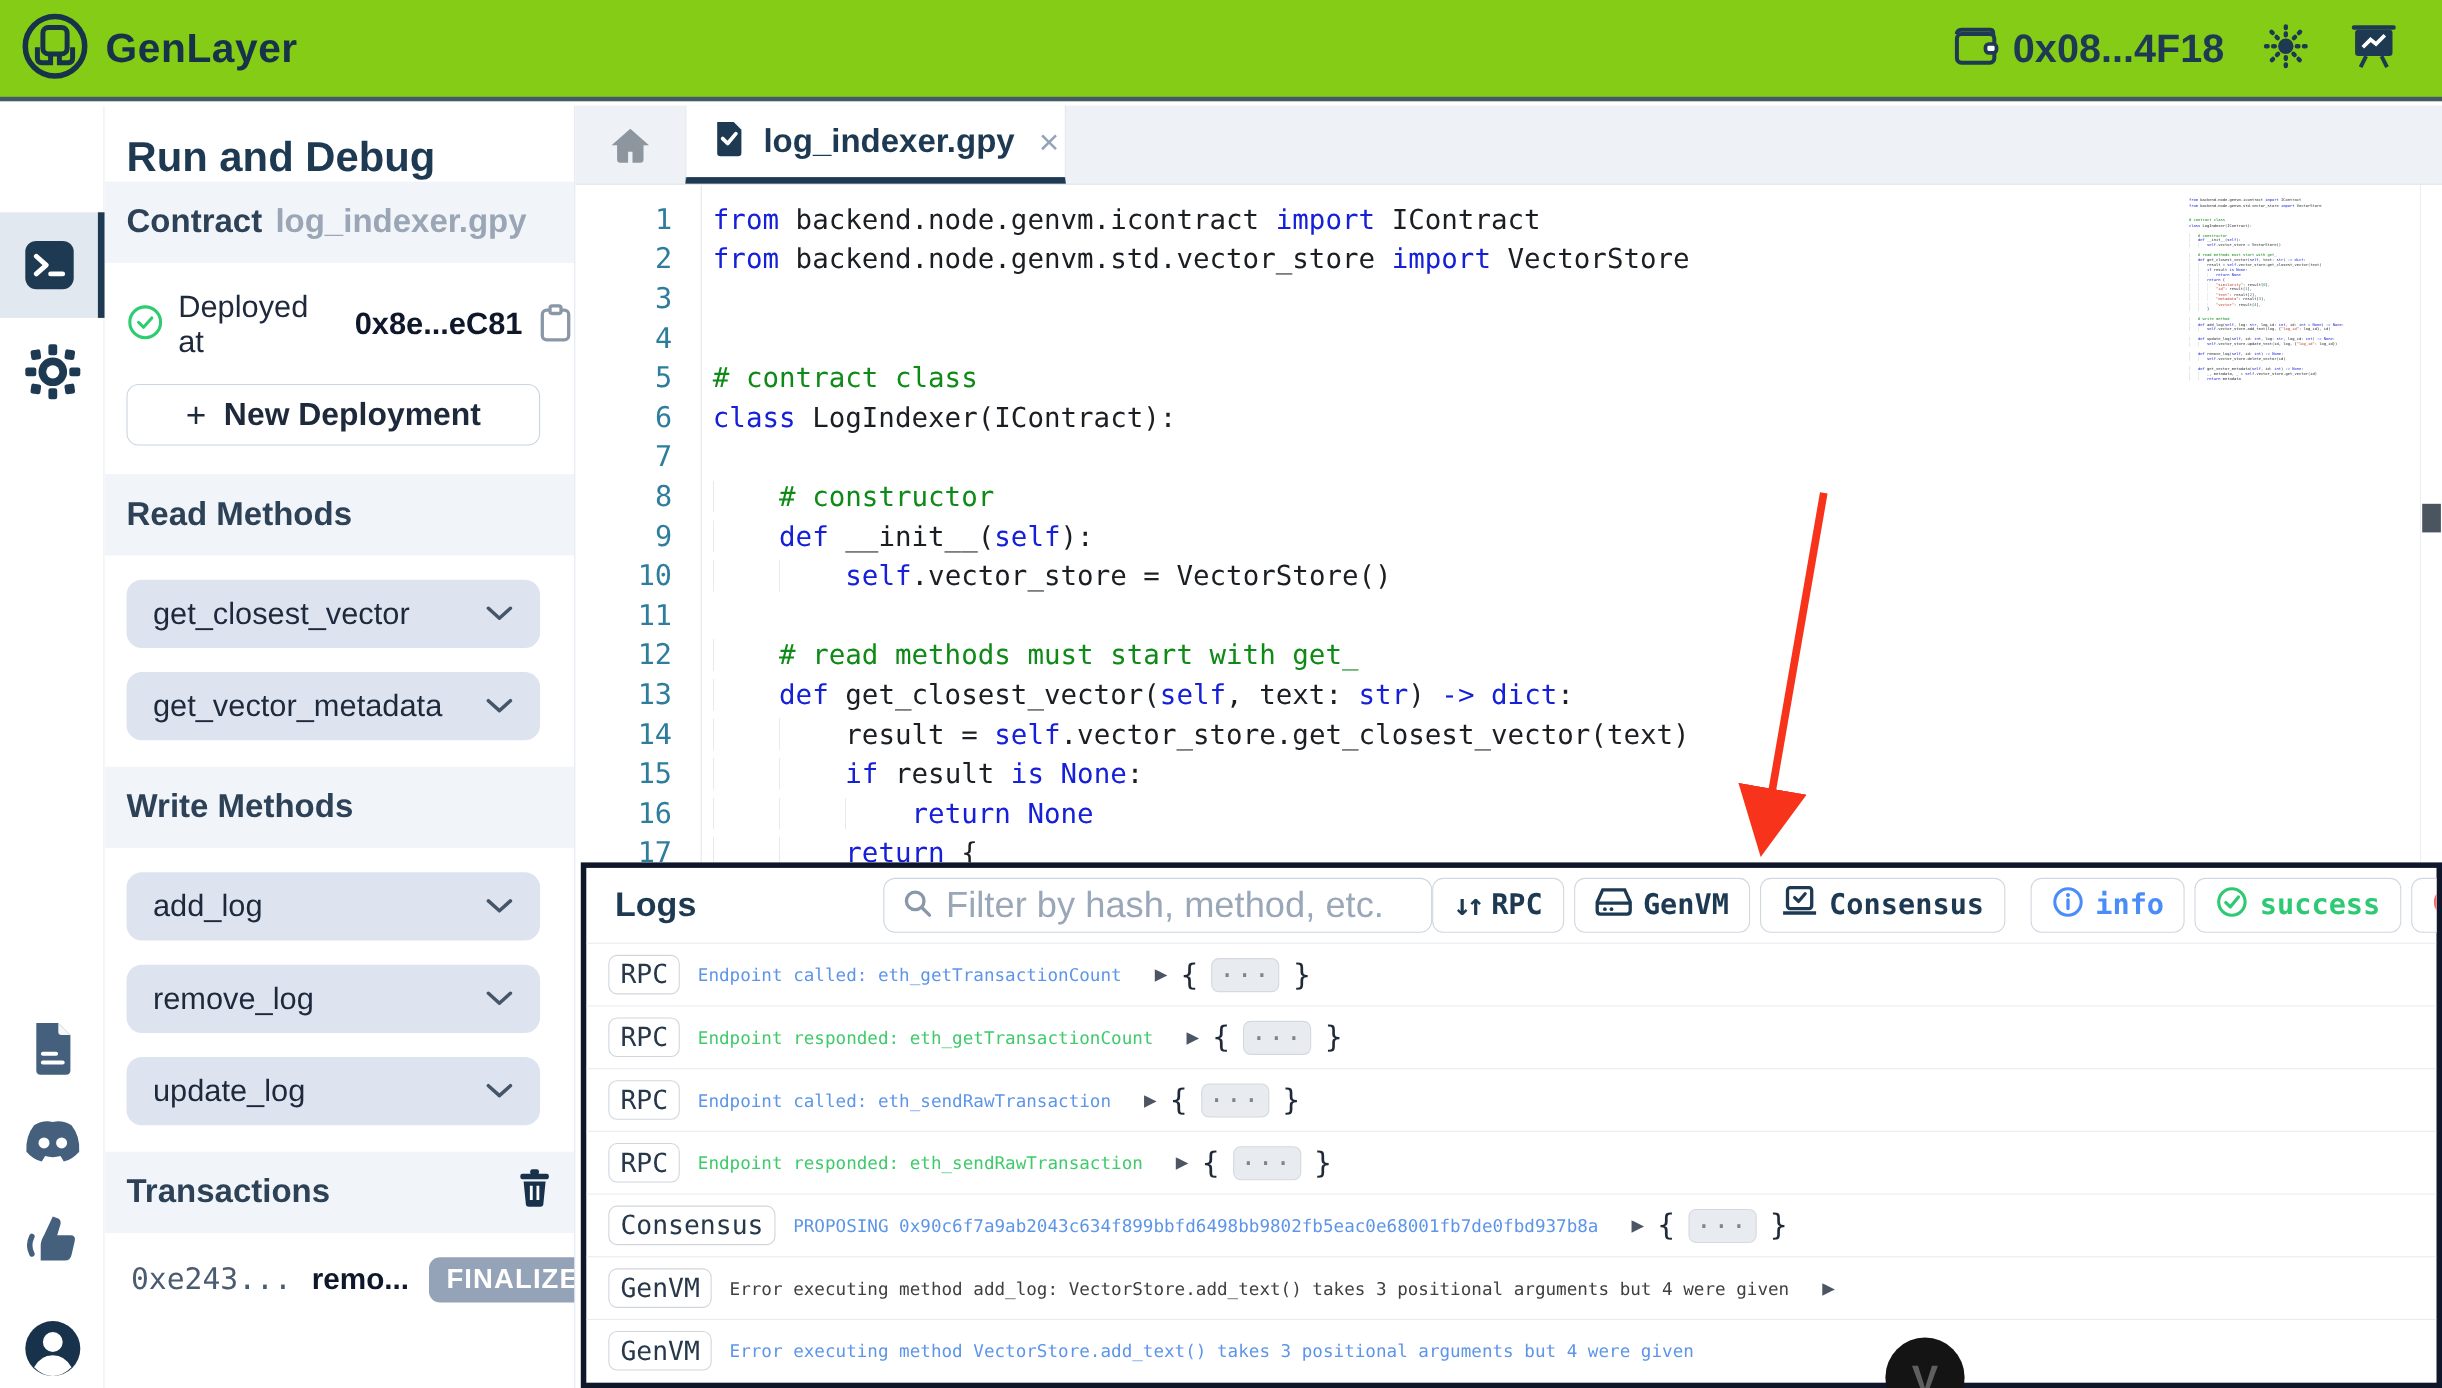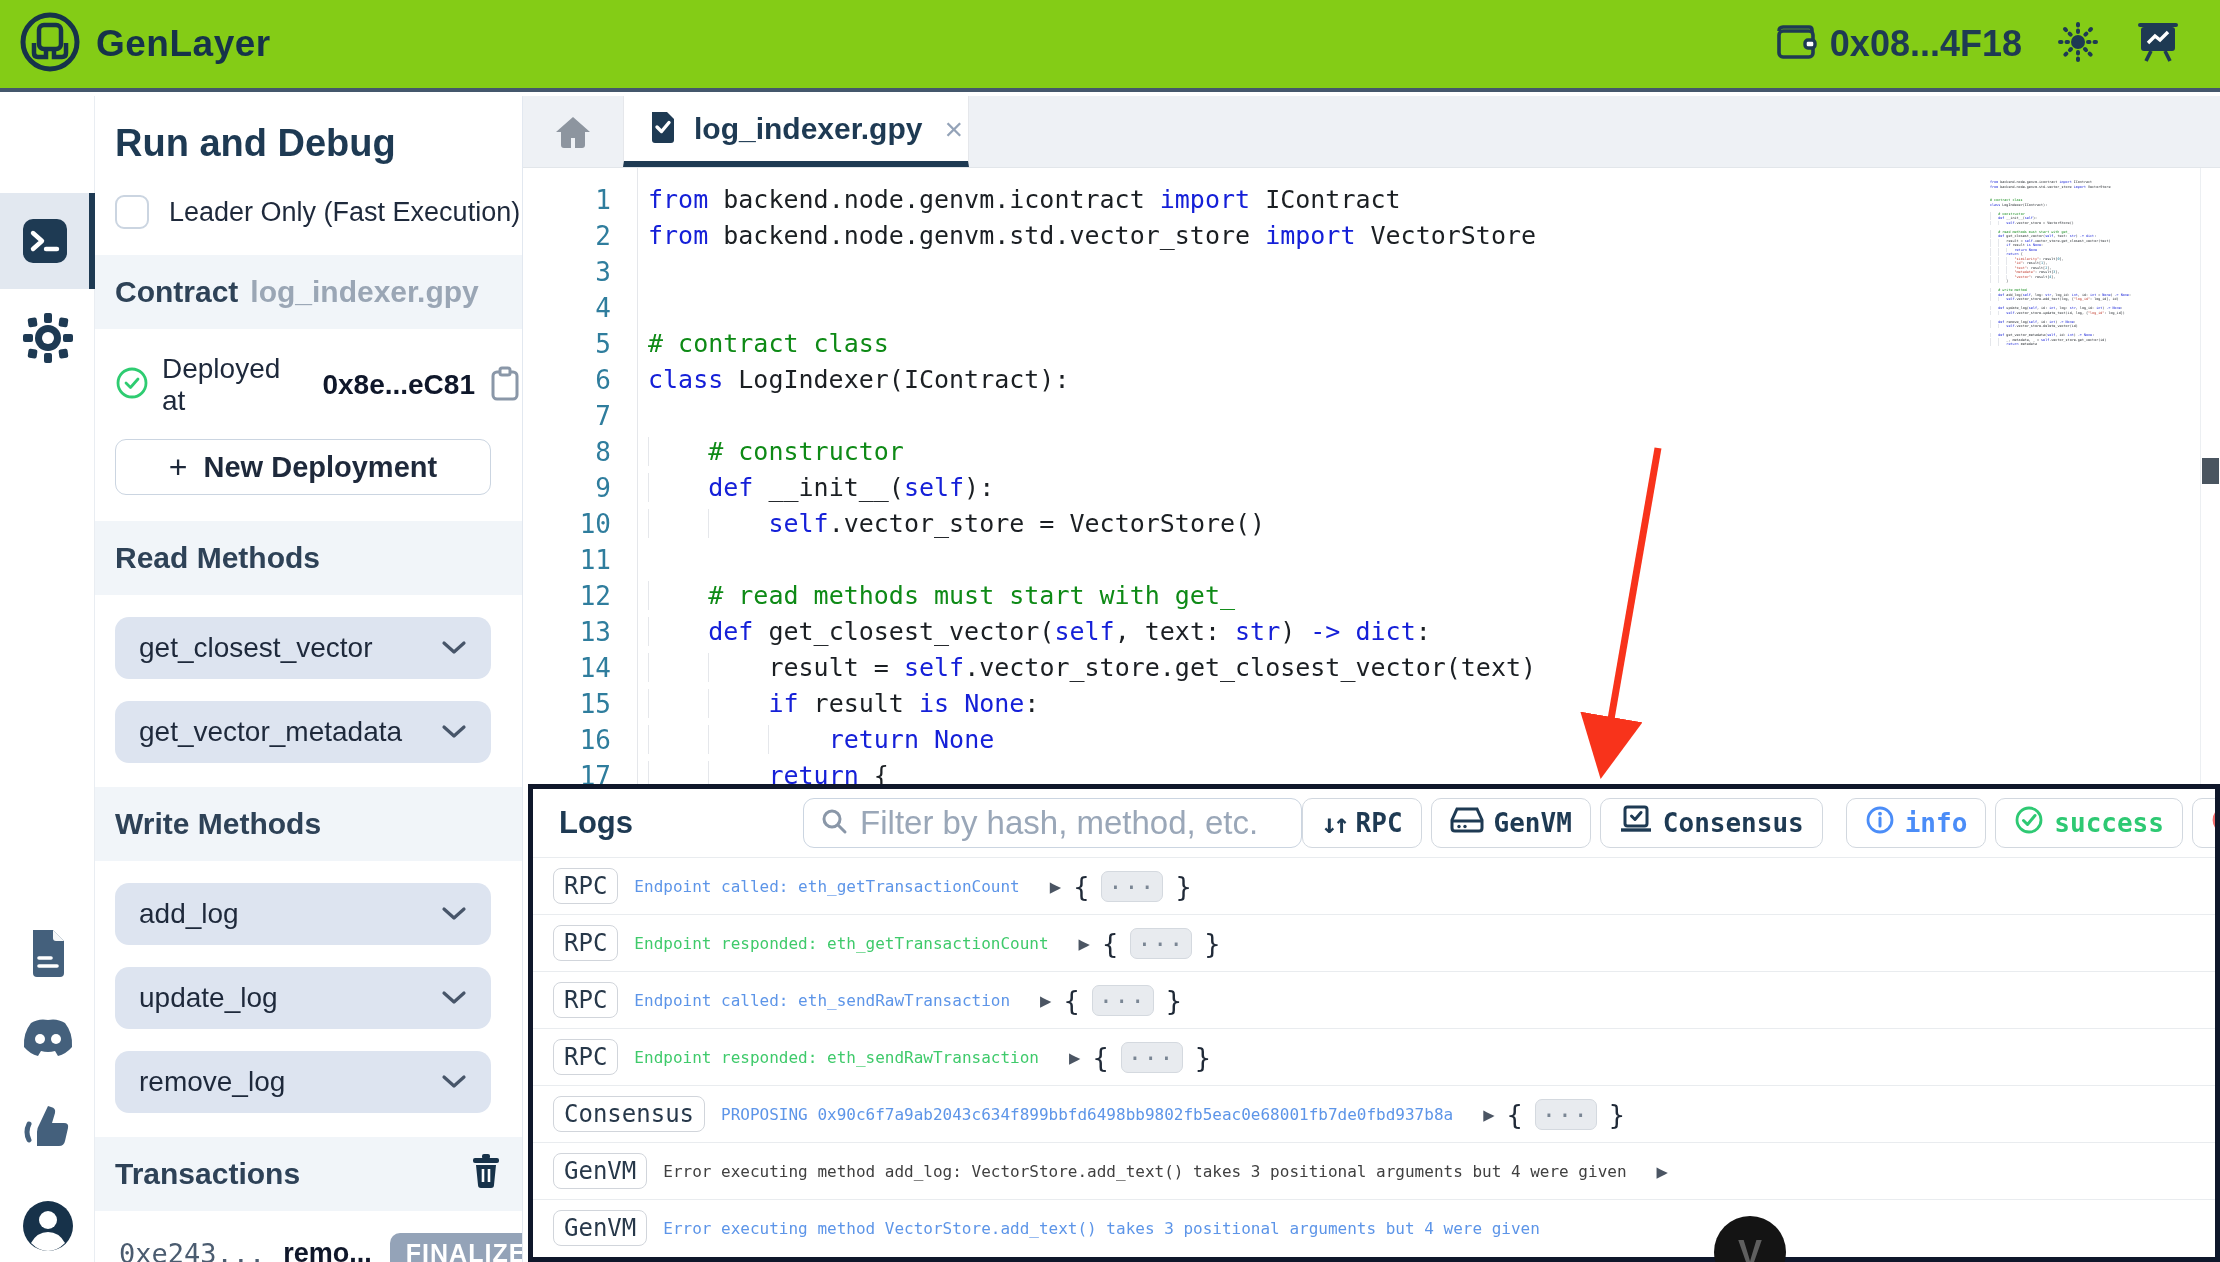--- a/index.html
+++ b/index.html
@@ -223,24 +223,20 @@
     <svg width="56" height="56" viewBox="0 0 56 56">
       <circle cx="28" cy="28" r="25" fill="#17324a"></circle>
       <circle cx="28" cy="22" r="9" fill="#fff"></circle>
       <path d="M11 45 q6-11 17-11 q11 0 17 11 q-8 8 -17 8 q-9 0 -17-8 Z" fill="#fff"></path>
     </svg>
   </div>
 </div>
 
 <div class="sidebar">
   <div class="sb-title">Run and Debug</div>
-  <div class="leader-row">
-    <div class="checkbox"></div>
-    <span class="leader-label">Leader Only (Fast Execution)</span>
-  </div>
   <div class="band">
     <span>Contract</span>
     <span class="file-grey">log_indexer.gpy</span>
   </div>
   <div class="deployed-row">
     <span>
       <svg width="34" height="34" viewBox="0 0 34 34">
         <circle cx="17" cy="17" r="14" fill="none" stroke="#2ecc71" stroke-width="2.8"></circle>
         <polyline points="11,17 15.5,21.5 23,13" fill="none" stroke="#2ecc71" stroke-width="2.8" stroke-linecap="round" stroke-linejoin="round"></polyline>
       </svg>
@@ -280,27 +276,27 @@
     <span>Write Methods</span>
   </div>
   <div id="write-methods">
       <div class="method-pill">
         <span>add_log</span>
         <svg class="chev" width="26" height="16" viewBox="0 0 26 16">
           <polyline points="3,3 13,12 23,3" fill="none" stroke="#475569" stroke-width="3.2" stroke-linecap="round" stroke-linejoin="round"></polyline>
         </svg>
       </div>
       <div class="method-pill">
-        <span>update_log</span>
+        <span>remove_log</span>
         <svg class="chev" width="26" height="16" viewBox="0 0 26 16">
           <polyline points="3,3 13,12 23,3" fill="none" stroke="#475569" stroke-width="3.2" stroke-linecap="round" stroke-linejoin="round"></polyline>
         </svg>
       </div>
       <div class="method-pill">
-        <span>remove_log</span>
+        <span>update_log</span>
         <svg class="chev" width="26" height="16" viewBox="0 0 26 16">
           <polyline points="3,3 13,12 23,3" fill="none" stroke="#475569" stroke-width="3.2" stroke-linecap="round" stroke-linejoin="round"></polyline>
         </svg>
       </div>
     </div>
   <div class="pill-spacer"></div>
   <div class="band band-tx">
     <span>Transactions</span>
     <span style="cursor:pointer">
       <svg width="32" height="36" viewBox="0 0 32 36">

